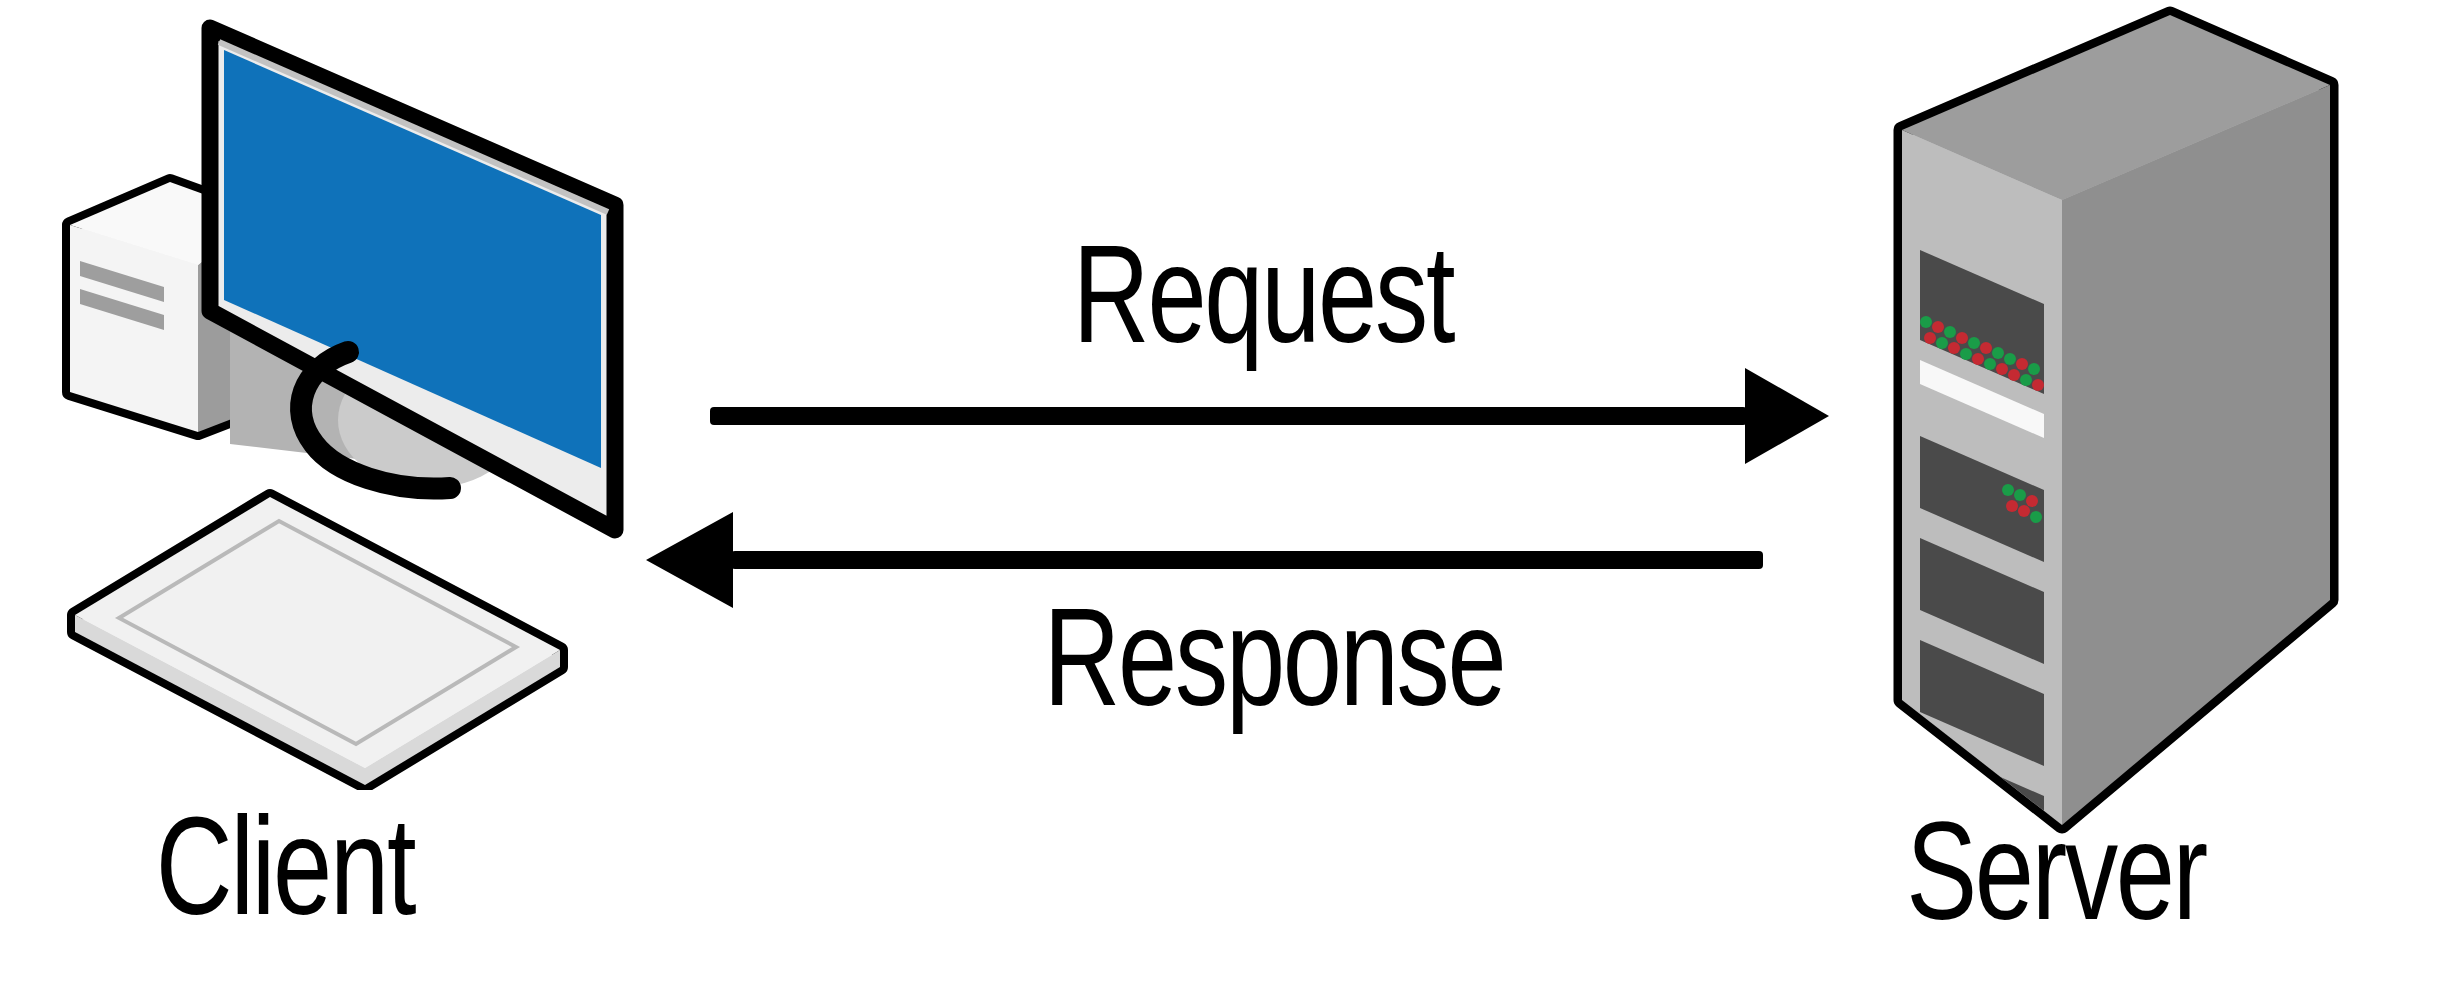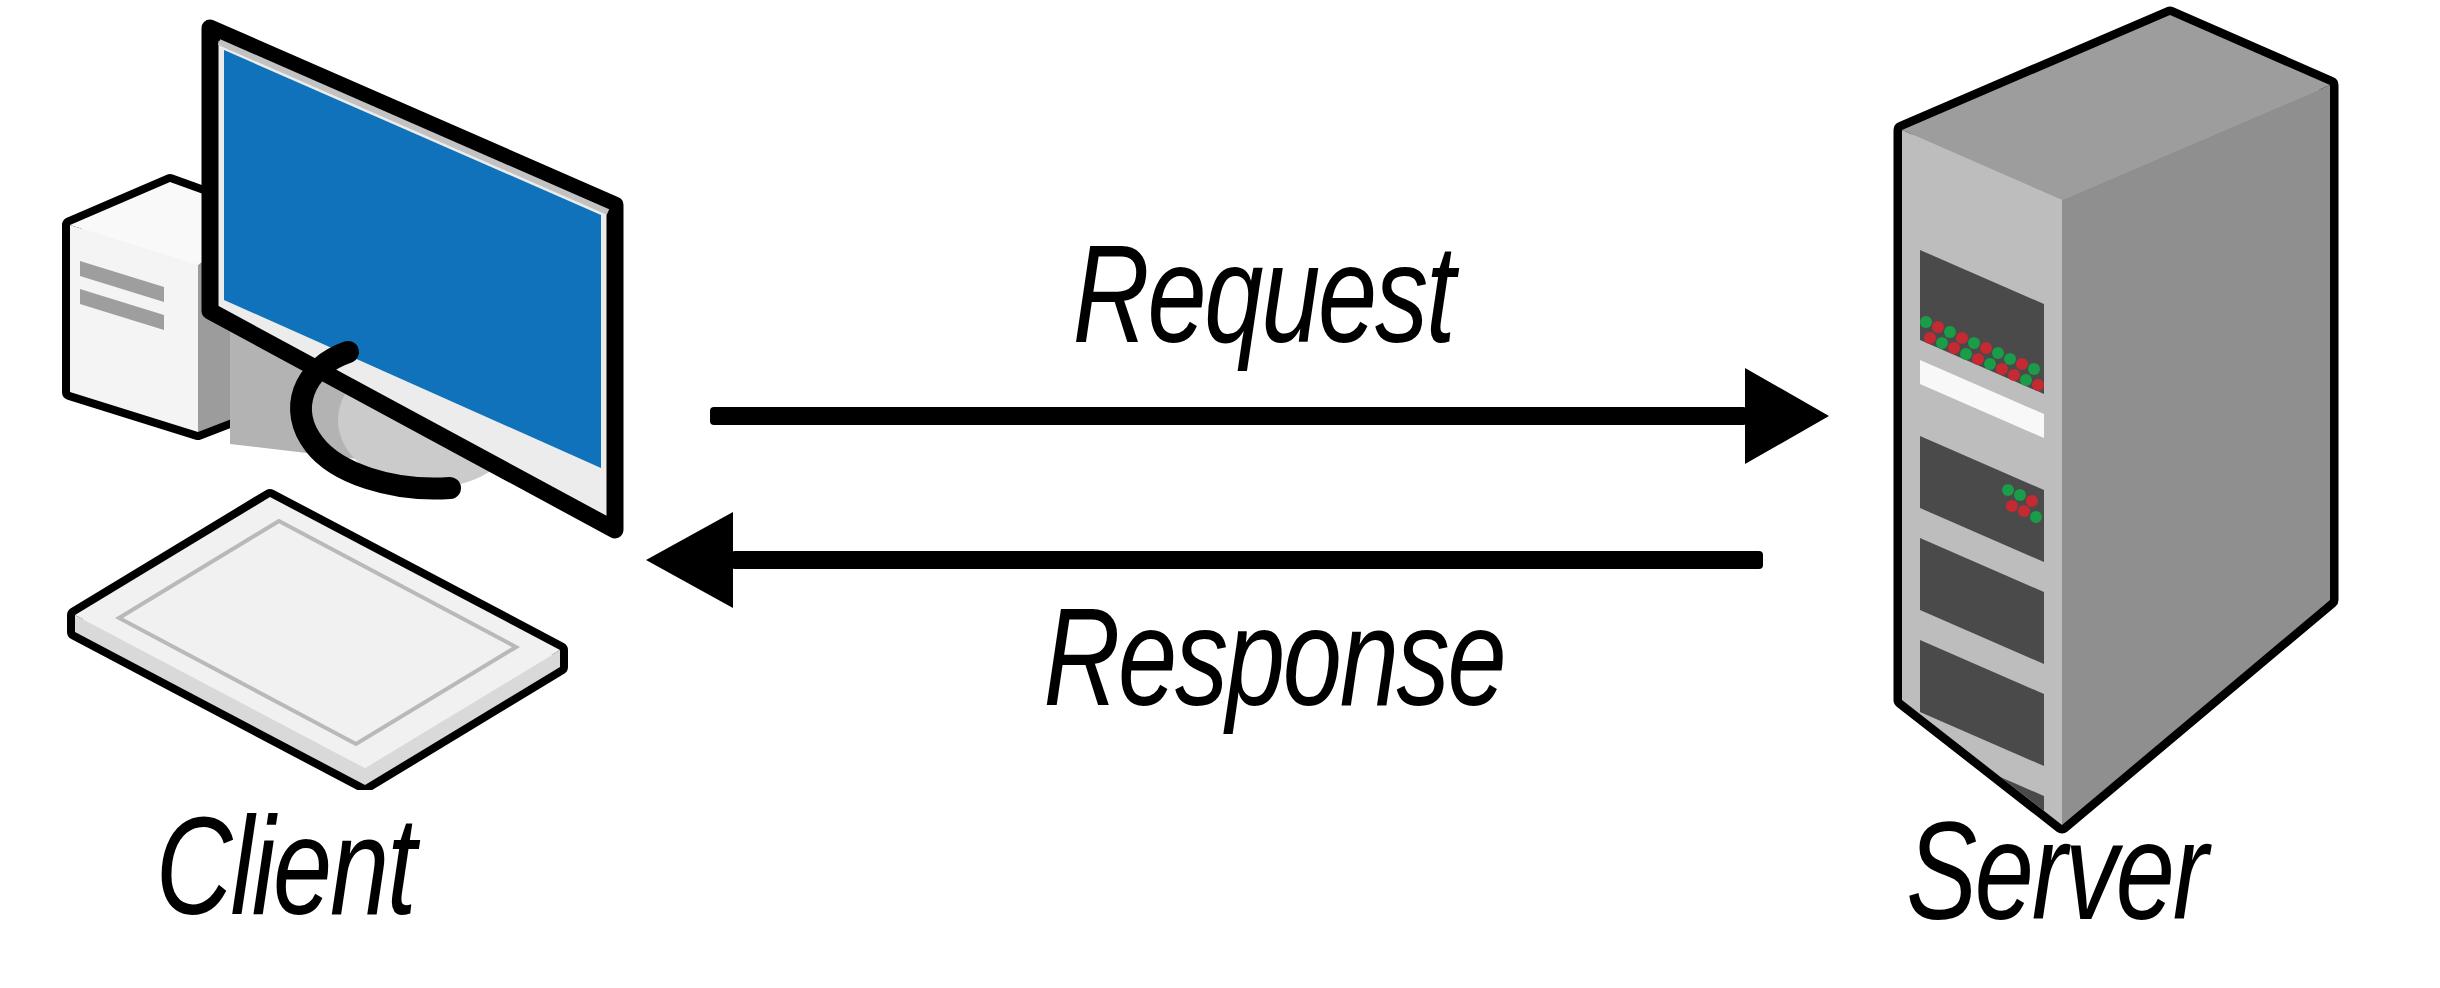--- a/index.html
+++ b/index.html
@@ -11,21 +11,21 @@
     --kbd-top:#f1f1f1; --kbd-side:#d9d9d9; --kbd-line:#b9b9b9;
     --server-top:#9d9d9d; --server-side:#8f8f8f; --server-front:#bdbdbd;
     --server-slot:#4a4a4a; --server-stripe:#f8f8f8;
     --led-green:#1a9c48; --led-red:#c52a32;
   }
   html,body{margin:0;padding:0;}
   body{
     width:2440px;height:988px;background:var(--background);
     font-family:"Liberation Sans", sans-serif; overflow:hidden; position:relative;
   }
-  #canvas{position:absolute;inset:0;width:2440px;height:820px;font-style:italic;}
+  #canvas{position:absolute;inset:0;width:2440px;height:820px;}
   .icon-svg{position:absolute;display:block;}
   #client-svg{left:30px;top:0;}
   #server-svg{left:1890px;top:0;}
   #arrows-svg{left:0;top:0;}
   .diagram-label{
     position:absolute; color:var(--text);
     font-size:140px; line-height:1; letter-spacing:-3px; white-space:nowrap;
     transform:translateX(-50%) scaleX(0.76); transform-origin:center top;
   }
   .fill-screen{fill:var(--screen-blue);}

